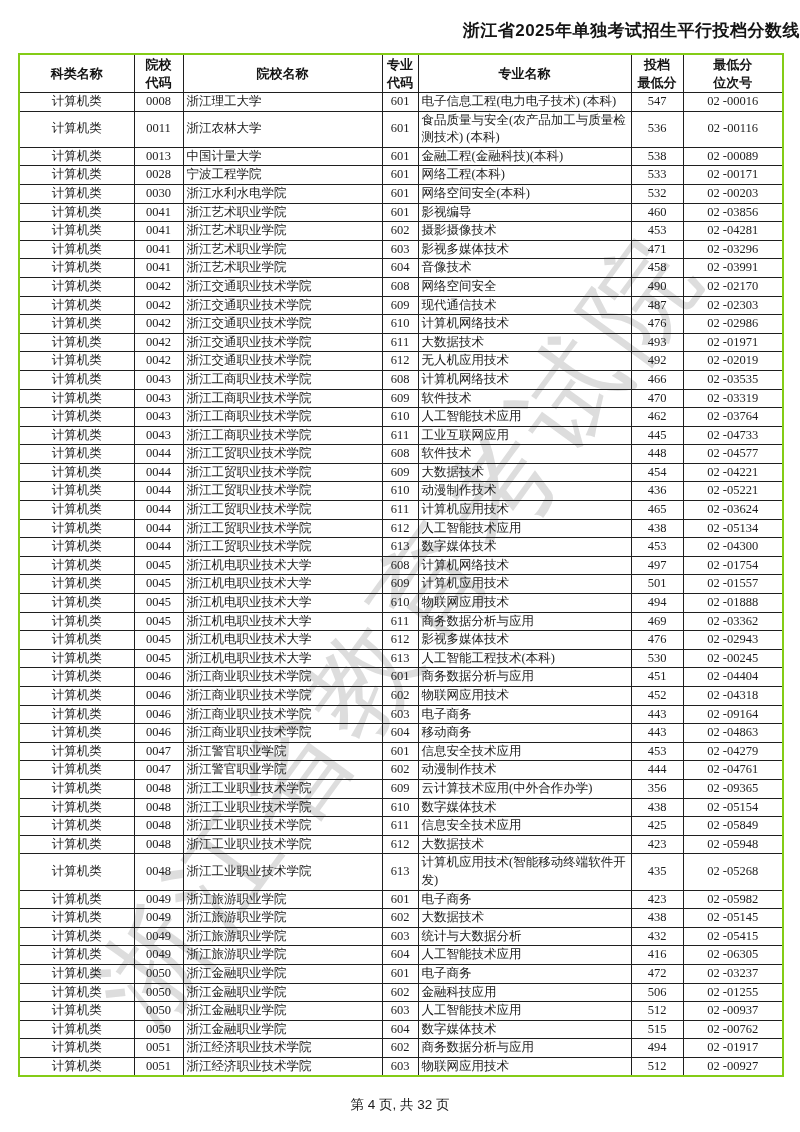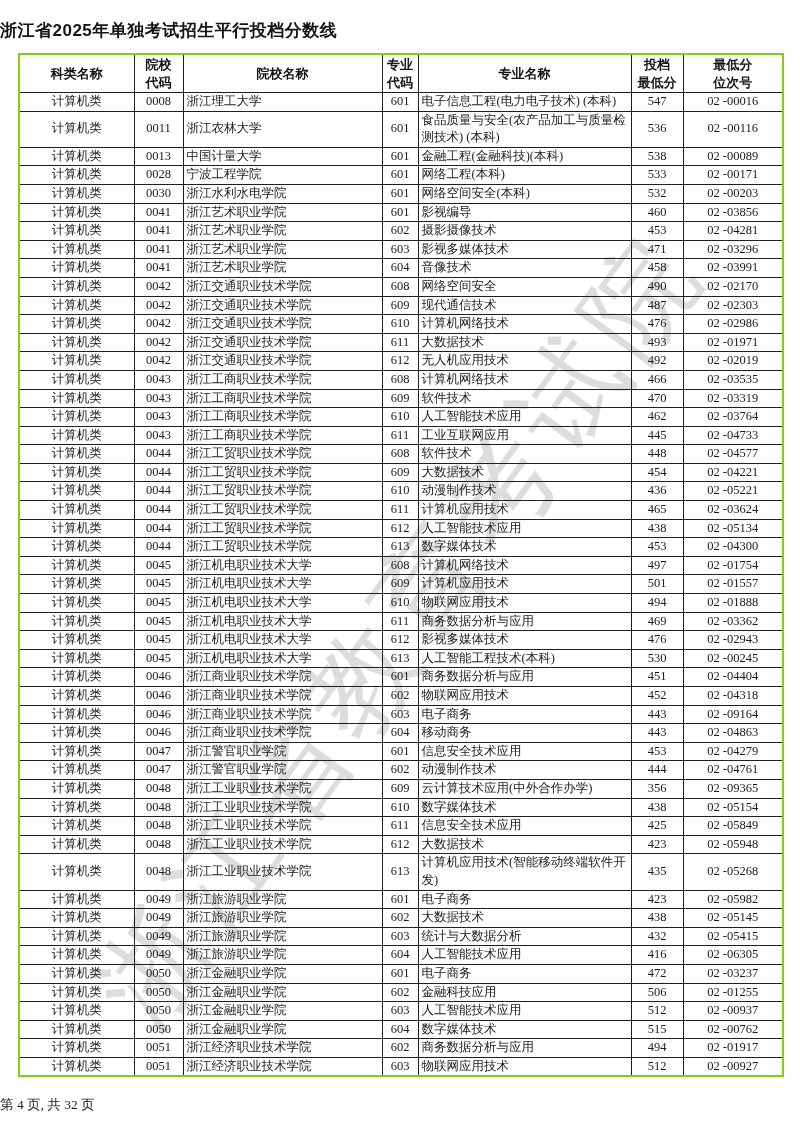--- a/index.html
+++ b/index.html
@@ -2,21 +2,21 @@
 <html><head>
 <meta charset="utf-8">
 <style>
   html,body { margin:0; padding:0; background:#ffffff; }
   .page {
     position:relative; width:800px; height:1132px; background:#ffffff;
     overflow:hidden; font-family:"Liberation Serif", serif; color:#1b1b1b;
   }
   .doc-title {
     position:absolute; top:19px; left:0; width:100%; z-index:2;
-    text-align:left; font-family:"Liberation Sans", sans-serif;
+    text-align:right; font-family:"Liberation Sans", sans-serif;
     font-weight:bold; font-size:17px; letter-spacing:0.5px; color:#141414;
   }
   .watermark {
     position:absolute; top:630px; left:400px; z-index:0;
     transform:translate(-50%,-50%) rotate(-54deg);
     font-size:108px; letter-spacing:10px; white-space:nowrap;
     color:rgba(175,175,175,0.42); font-family:"Liberation Serif", serif;
     pointer-events:none;
   }
   table.score-table {
@@ -30,22 +30,22 @@
     color:#141414;
   }
   .score-table td {
     border:1px solid #1f1f1f; font-size:12.5px; line-height:17.6px;
     padding:0 3px; text-align:center; vertical-align:middle;
     word-break:break-all; color:#1b1b1b;
   }
   .score-table td.c2, .score-table td.c4 { text-align:left; }
   .page-footer {
     position:absolute; top:1096px; left:0; width:100%; z-index:2;
-    font-size:13.5px; color:#1b1b1b;
-    font-family:Liberation Serif, serif;
+    text-align:center; font-size:13.5px; color:#1b1b1b;
+    font-family:Liberation Sans, sans-serif;
   }
 </style>
 </head>
 <body>
 
 <div class="page">
 
   <div class="watermark">浙江省教育考试院</div>
 
   <div class="doc-title">浙江省2025年单独考试招生平行投档分数线</div>

